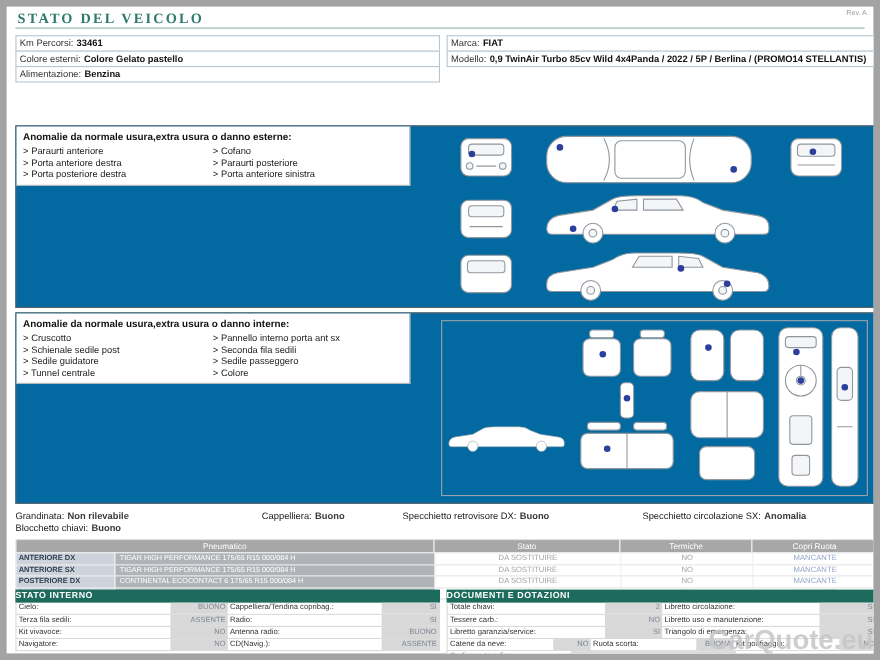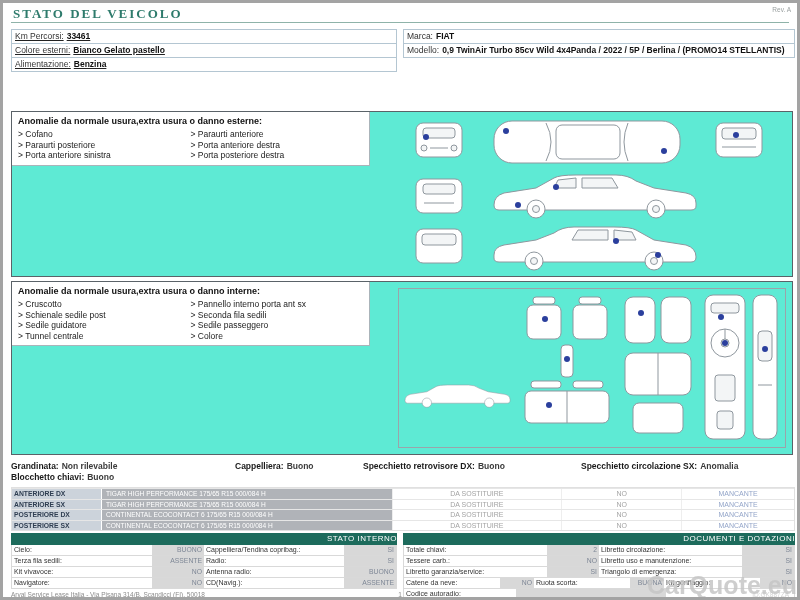--- a/index.html
+++ b/index.html
@@ -1,68 +1,68 @@
 <!DOCTYPE html>
 <html><head>
 <meta charset="utf-8">
 <style>
   html,body{margin:0;padding:0;background:#ffffff;}
-  .page{position:relative;width:800px;height:600px;background:#fff;border:3px solid #a3a3a3;
+  .page{position:relative;width:800px;height:600px;background:#fff;border:6px solid #a3a3a3;
         font-family:"Liberation Sans",sans-serif;color:#222;overflow:hidden;box-sizing:border-box;}
   
   .title{position:absolute;left:10px;top:3px;font-family:"Liberation Serif",serif;
          font-weight:bold;font-size:13px;letter-spacing:2px;color:#2e7b6c;}
   .rev{position:absolute;right:6px;top:3px;font-size:6.5px;color:#9aa0a0;}
   .hline{position:absolute;left:8px;right:8px;top:19px;border-top:1px solid #8fb3a9;}
   
   .info{position:absolute;font-size:8.5px;}
-  .info-left{left:8px;top:26px;width:386px;text-decoration:underline;}
+  .info-left{left:8px;top:26px;width:386px;}
   .info-right{left:400px;top:26px;width:392px;}
   .info-row{border:1px solid #b4c6d2;margin-top:-1px;padding:1px 3px;line-height:11px;background:#fff;}
   .info-row:first-child{margin-top:0;}
   .info-label{color:#333;margin-right:3px;}
   .info-value{font-weight:bold;color:#111;}
   
-  .anom-box{position:absolute;left:8px;width:782px;border:1px solid #5a6268;background:#5eead4;box-sizing:border-box;}
+  .anom-box{position:absolute;left:8px;width:782px;border:1px solid #5a6268;background:#0369a1;box-sizing:border-box;}
   .anom-box.ext{top:108px;height:166px;}
   .anom-box.int{top:278px;height:174px;}
   .anom-panel{position:absolute;left:0;top:0;width:358px;border-right:1px solid #aab4ba;
               border-bottom:1px solid #aab4ba;padding:4px 6px;box-sizing:border-box;background:#fff;}
   .anom-title{font-size:9px;font-weight:bold;color:#111;margin-bottom:3px;}
   .anom-cols{display:flex;}
   .anom-col{flex:1;}
   .anom-item{font-size:8.5px;color:#222;line-height:10.5px;}
   .anom-item::before{content:"> ";color:#222;}
   .diagram-ext{position:absolute;right:6px;top:5px;}
   .diagram-panel{position:absolute;left:386px;top:6px;width:388px;height:160px;border:1px solid #9aa4aa;box-sizing:border-box;}
   
   .conds{position:absolute;left:8px;top:458px;width:784px;height:22px;font-size:8.5px;}
   .cond{position:absolute;white-space:nowrap;}
-  .cond .c-lbl{font-weight:bold;color:#1a1a1a;margin-right:3px;}
+  .cond .c-lbl{font-weight:normal;color:#1a1a1a;margin-right:3px;}
   .cond .c-val{font-weight:bold;color:#3a3a3a;}
   .cond-0{left:0;top:0;} .cond-1{left:224px;top:0;} .cond-2{left:352px;top:0;}
   .cond-3{left:570px;top:0;} .cond-4{left:0;top:11px;}
   
   .tires{position:absolute;left:8px;top:484px;width:784px;border:1px solid #e0e0e0;box-sizing:border-box;}
   .t-head{display:flex;height:11px;line-height:11px;background:#a7a7a7;color:#fff;font-size:7.5px;text-align:center;}
   .t-head>div{border-right:1px solid #fff;box-sizing:border-box;}
   .th-pneu{width:380px;} .th-stato{width:170px;} .th-term{width:120px;} .th-copri{width:113px;border-right:none!important;}
   .t-row{display:flex;height:9.5px;line-height:9.5px;border-top:1px solid #e6e6e6;}
   .td-pos{width:90px;background:#ccd3db;color:#2f3e52;font-weight:bold;font-size:6.8px;padding-left:2px;
           border-right:1px solid #fff;box-sizing:border-box;}
   .td-spec{width:290px;background:#b0b3b8;color:#fff;font-size:6.6px;padding-left:4px;box-sizing:border-box;}
   .td-stato{width:170px;color:#a3a3a3;font-size:7px;text-align:center;border-left:1px solid #eee;box-sizing:border-box;}
   .td-term{width:120px;color:#a3a3a3;font-size:7px;text-align:center;border-left:1px solid #eee;box-sizing:border-box;}
   .td-copri{width:113px;color:#93a5c9;font-size:7px;text-align:center;border-left:1px solid #eee;box-sizing:border-box;}
   
   .sub{position:absolute;top:530px;font-size:7px;}
   .sub-left{left:8px;width:386px;}
   .sub-right{left:400px;width:392px;}
-  .sub-head{height:12px;line-height:12px;background:#1d6b5c;color:#fff;font-weight:normal;
-            font-size:8px;text-align:right;letter-spacing:0.5px;}
+  .sub-head{height:12px;line-height:12px;background:#1d6b5c;color:#fff;font-weight:bold;
+            font-size:8px;text-align:left;letter-spacing:0.5px;}
   .sub-row{display:flex;height:10px;line-height:10px;border:1px solid #d9d9d9;border-top:none;background:#fff;}
   .f-lbl{flex:1;padding-left:2px;color:#333;white-space:nowrap;overflow:hidden;}
   .f-val{width:52px;background:#d8d8d8;color:#7e8796;text-align:right;padding-right:2px;font-size:6.8px;box-sizing:border-box;}
   .f-val3{width:34px;background:#d8d8d8;color:#7e8796;text-align:right;padding-right:2px;font-size:6.8px;box-sizing:border-box;}
   .f-lbl-fix{width:110px;padding-left:2px;color:#333;}
   .f-val-wide{width:150px;background:#d8d8d8;box-sizing:border-box;}
   .f-fill{flex:1;}
   
   .foot{position:absolute;top:588px;font-size:6.5px;color:#8c8c8c;}
   .foot-addr{left:8px;}
@@ -79,49 +79,49 @@
 
   <div class="title">STATO DEL VEICOLO</div>
   <div class="rev">Rev. A</div>
   <div class="hline"></div>
 
   <div class="info info-left">
     <div class="info-row">
       <span class="info-label">Km Percorsi:</span><span class="info-value">33461</span>
     </div>
     <div class="info-row">
-      <span class="info-label">Colore esterni:</span><span class="info-value">Bianco Gelato pastello</span>
+      <span class="info-label">Colore esterni:</span><span class="info-value">Colore Gelato pastello</span>
     </div>
     <div class="info-row">
       <span class="info-label">Alimentazione:</span><span class="info-value">Benzina</span>
     </div>
   </div>
 
   <div class="info info-right">
     <div class="info-row">
       <span class="info-label">Marca:</span><span class="info-value">FIAT</span>
     </div>
     <div class="info-row">
       <span class="info-label">Modello:</span><span class="info-value">0,9 TwinAir Turbo 85cv Wild 4x4Panda / 2022 / 5P / Berlina / (PROMO14 STELLANTIS)</span>
     </div>
   </div>
 
   <div class="anom-box ext">
     <div class="anom-panel">
       <div class="anom-title">Anomalie da normale usura,extra usura o danno esterne:</div>
       <div class="anom-cols">
         <div class="anom-col">
+          <div class="anom-item">Paraurti anteriore</div>
+          <div class="anom-item">Porta anteriore destra</div>
+          <div class="anom-item">Porta posteriore destra</div>
+        </div>
+        <div class="anom-col">
           <div class="anom-item">Cofano</div>
           <div class="anom-item">Paraurti posteriore</div>
           <div class="anom-item">Porta anteriore sinistra</div>
-        </div>
-        <div class="anom-col">
-          <div class="anom-item">Paraurti anteriore</div>
-          <div class="anom-item">Porta anteriore destra</div>
-          <div class="anom-item">Porta posteriore destra</div>
         </div>
       </div>
     </div>
     <div class="diagram-ext">
       <svg width="380" height="156" viewBox="0 0 380 156">
         <g stroke="#8f979e" fill="#ffffff" stroke-width="1">
           <g transform="translate(10,6)">
             <rect x="0" y="0" width="46" height="34" rx="7"></rect>
             <rect x="7" y="5" width="32" height="10" rx="3" fill="#f3f5f6"></rect>
             <circle cx="8" cy="25" r="3" fill="#f3f5f6"></circle>
@@ -267,20 +267,26 @@
     </div>
     <div class="cond cond-3">
       <span class="c-lbl">Specchietto circolazione SX:</span><span class="c-val">Anomalia</span>
     </div>
     <div class="cond cond-4">
       <span class="c-lbl">Blocchetto chiavi:</span><span class="c-val">Buono</span>
     </div>
   </div>
 
   <div class="tires">
+    <div class="t-head">
+      <div class="th-pneu">Pneumatico</div>
+      <div class="th-stato">Stato</div>
+      <div class="th-term">Termiche</div>
+      <div class="th-copri">Copri Ruota</div>
+    </div>
     <div class="t-row">
       <div class="td-pos">ANTERIORE DX</div>
       <div class="td-spec">TIGAR HIGH PERFORMANCE 175/65 R15 000/084 H</div>
       <div class="td-stato">DA SOSTITUIRE</div>
       <div class="td-term">NO</div>
       <div class="td-copri">MANCANTE</div>
     </div>
     <div class="t-row">
       <div class="td-pos">ANTERIORE SX</div>
       <div class="td-spec">TIGAR HIGH PERFORMANCE 175/65 R15 000/084 H</div>

